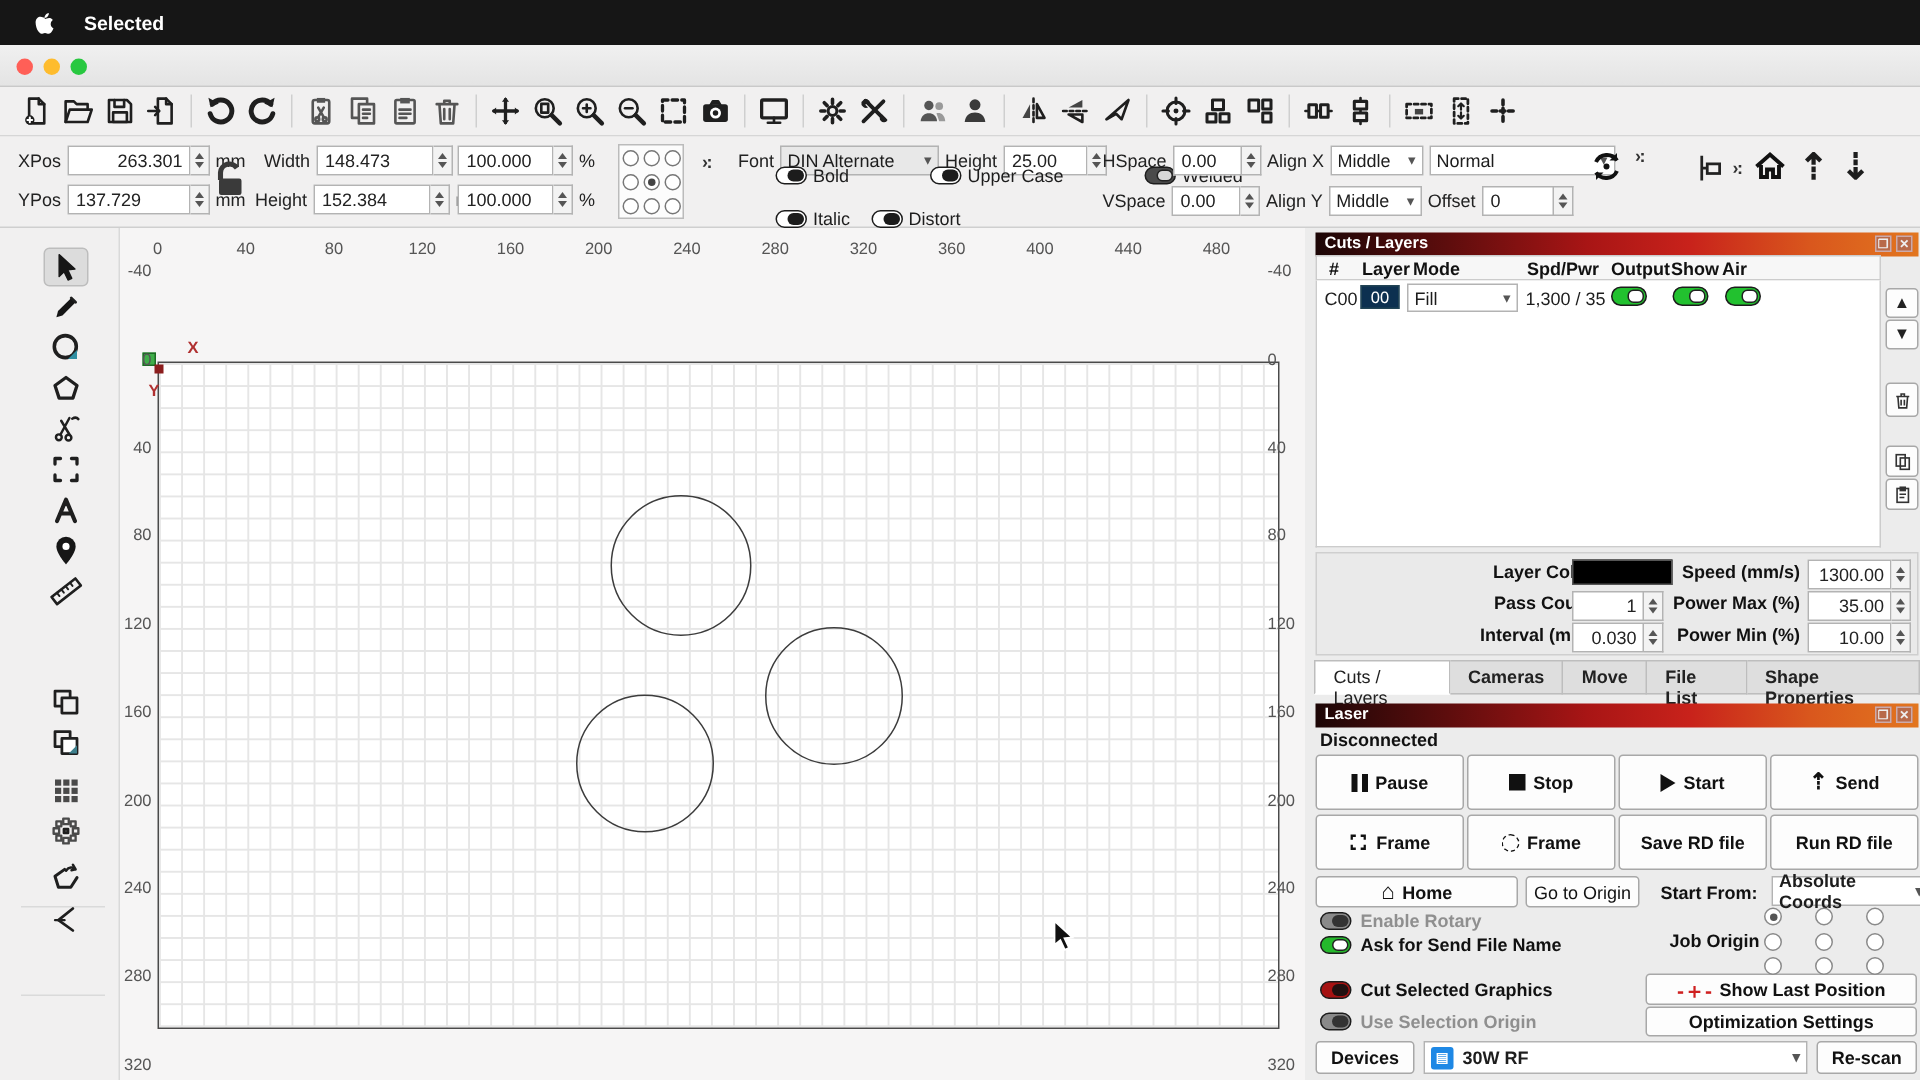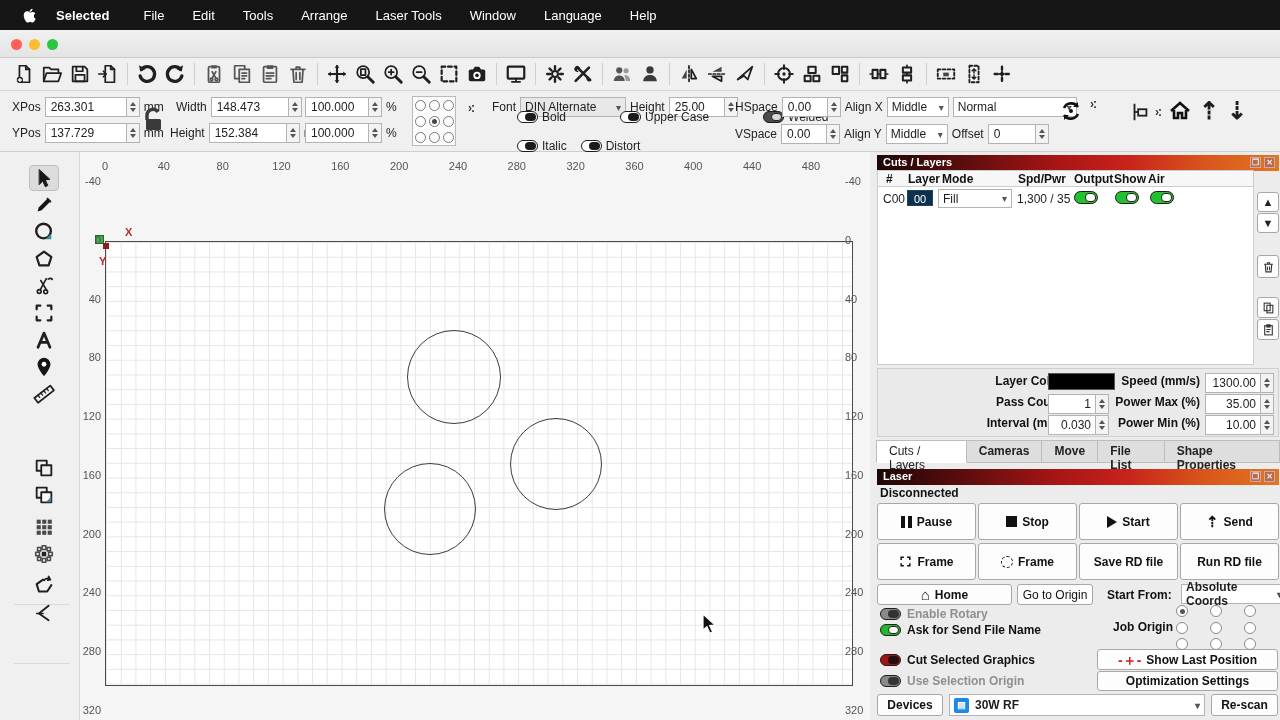--- a/index.html
+++ b/index.html
@@ -102,21 +102,20 @@
   .dev-ic { width:15px; height:15px; background:#1e88e5; border-radius:2px; color:#fff; font-size:9px; line-height:15px; text-align:center; }
 </style>
 </head>
 <body>
 
 <div id="menubar">
   <svg class="apple" viewBox="0 0 24 24">
       <path fill="#fff" d="M15.8 2.5c.2 1.2-.3 2.4-1 3.3-.8 1-2 1.7-3.2 1.6-.2-1.1.4-2.4 1.1-3.2.8-.9 2.1-1.6 3.1-1.7zM12.1 8.6c.9 0 2.2-1 4-1 .7 0 2.6.2 3.8 2-.1.1-2.2 1.3-2.2 3.9 0 3.1 2.7 4.1 2.7 4.2 0 .1-.4 1.5-1.4 3-.9 1.3-1.9 2.6-3.4 2.6s-1.9-.9-3.6-.9c-1.6 0-2.2.9-3.5.9s-2.4-1.4-3.4-2.7C3.8 18.7 2.6 15 2.6 12c0-3.8 2.5-5.8 4.9-5.8 1.6 0 2.9 1 3.8 1z"></path>
     </svg>
   <span class="mitem app">Selected</span>
-  <span id="menu-items"><span class="mitem">File</span><span class="mitem">Edit</span><span class="mitem">Tools</span><span class="mitem">Arrange</span><span class="mitem">Laser Tools</span><span class="mitem">Window</span><span class="mitem">Language</span><span class="mitem">Help</span></span>
 </div>
 
 <div id="titlebar">
   <span class="tl red"></span>
   <span class="tl yel"></span>
   <span class="tl grn"></span>
 </div>
 
 <div id="toolbar">
     <span class="tb-group">
@@ -361,21 +360,21 @@
       </span>
       <span class="tb-btn">
         <svg viewBox="0 0 24 24" width="22" height="22" fill="none" stroke="#1f1f1f" stroke-width="1.9" stroke-linecap="round" stroke-linejoin="round">
           <path d="M12 4v16M4 12h16" stroke-dasharray="3.4 2.6" stroke-width="2.6"></path>
         </svg>
       </span>
     </span>
   </div>
 
 <div id="controls">
-  <div class="ctl" style="left:12px; top:6px;">
+  <div class="ctl" style="left:12px; top:6px;text-align:right;">
     <span class="lbl">XPos</span>
     <span class="num-wrap">
         <span class="num" style="width:82px">263.301</span>
         <span class="spin">
           <i class="u"></i>
           <i class="d"></i>
         </span>
       </span>
     <span class="lbl">mm</span>
   </div>

